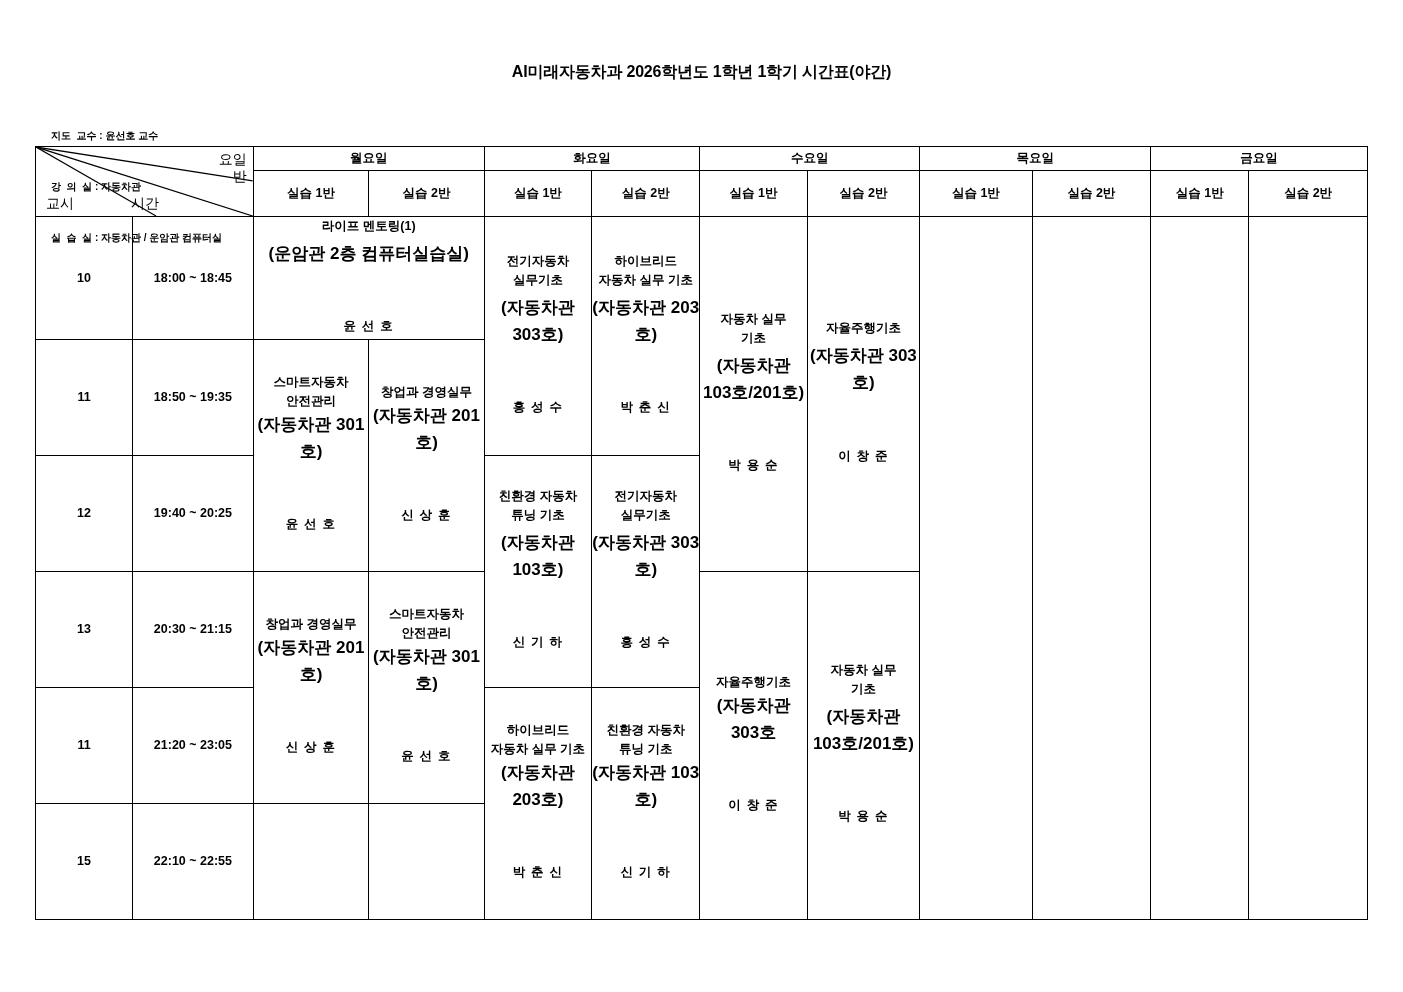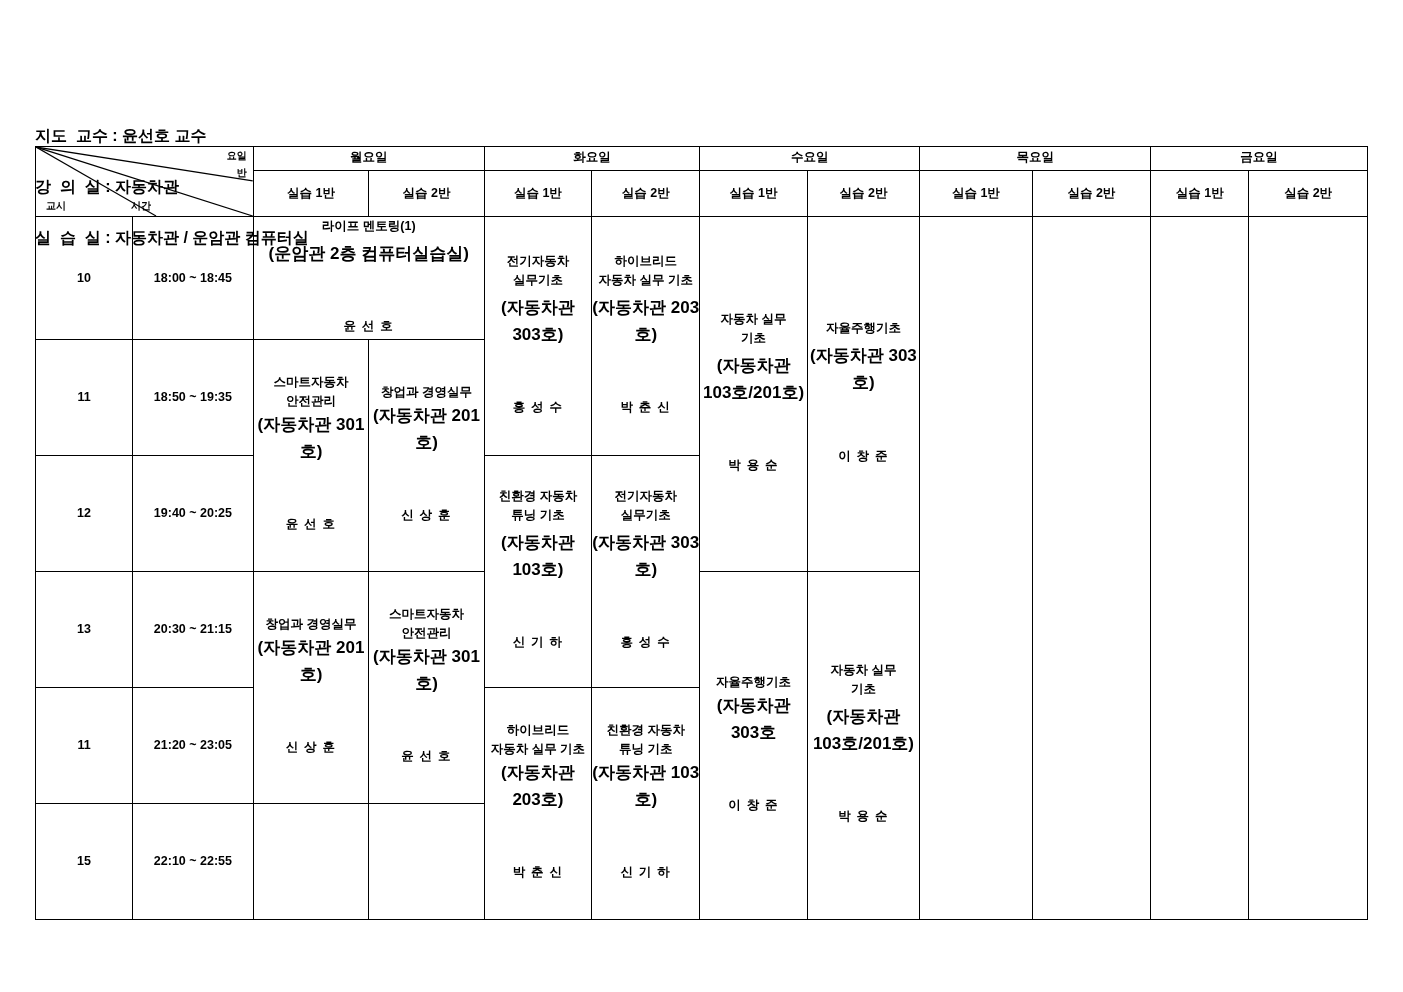--- a/index.html
+++ b/index.html
@@ -25,63 +25,64 @@
     width: 1403px;
     text-align: center;
     font-size: 16px;
     font-weight: bold;
     letter-spacing: -0.2px;
   }
   .meta {
     position: absolute;
     top: 93px;
     left: 35px;
-    font-size: 16px;
+    font-size: 10px;
     line-height: 17px;
     font-weight: bold;
     white-space: pre;
+    padding-left: 16px;
   }
   .meta div { white-space: pre; }
 
   table.tt {
     position: absolute;
     top: 146px;
     left: 35px;
     width: 1333px;
     border-collapse: collapse;
     table-layout: fixed;
   }
   table.tt td, table.tt th {
     border: 1px solid #000;
     padding: 0;
     text-align: center;
     vertical-align: middle;
     font-size: 12.5px;
     font-weight: bold;
     line-height: 1.45;
   }
-  .hdr-day { height: 24px; font-size: 12.5px; font-family: Liberation Mono, monospace; }
+  .hdr-day { height: 24px; font-size: 12.5px; }
   .hdr-cls { height: 46px; font-size: 12.5px; }
 
   
   .corner {
     position: relative;
     height: 55px;
     padding: 0;
   }
   .corner svg {
     position: absolute;
     inset: 0;
     width: 100%;
     height: 100%;
   }
   .corner .lbl {
     position: absolute;
-    font-size: 10px;
-    font-weight: bold;
+    font-size: 14px;
+    font-weight: normal;
   }
   .corner .lbl-day  { top: 2px;  right: 6px; }
   .corner .lbl-cls  { top: 19px; right: 6px; }
   .corner .lbl-per  { bottom: 3px; left: 10px; margin-top: 12px; }
   .corner .lbl-time { bottom: 3px; left: 95px; }
 
   .period { height: 116px; font-size: 13px; }
   .time   { font-size: 12.5px; }
 
   .cell { padding: 3px 2px; }
@@ -106,20 +107,21 @@
     margin-top: 48px;
   }
   .cell .gap { height: 4px; }
   .empty { }
 </style>
 </head>
 <body>
 
 <div class="page">
 
+  <div class="title">AI미래자동차과 2026학년도 1학년 1학기  시간표(야간)</div>
 
   <div class="meta">
     <div>지도  교수 : 윤선호 교수</div>
     <div>강  의  실 : 자동차관</div>
     <div>실  습  실 : 자동차관 / 운암관 컴퓨터실</div>
   </div>
 
   <table class="tt">
     <colgroup>
       <col style="width:95px">

